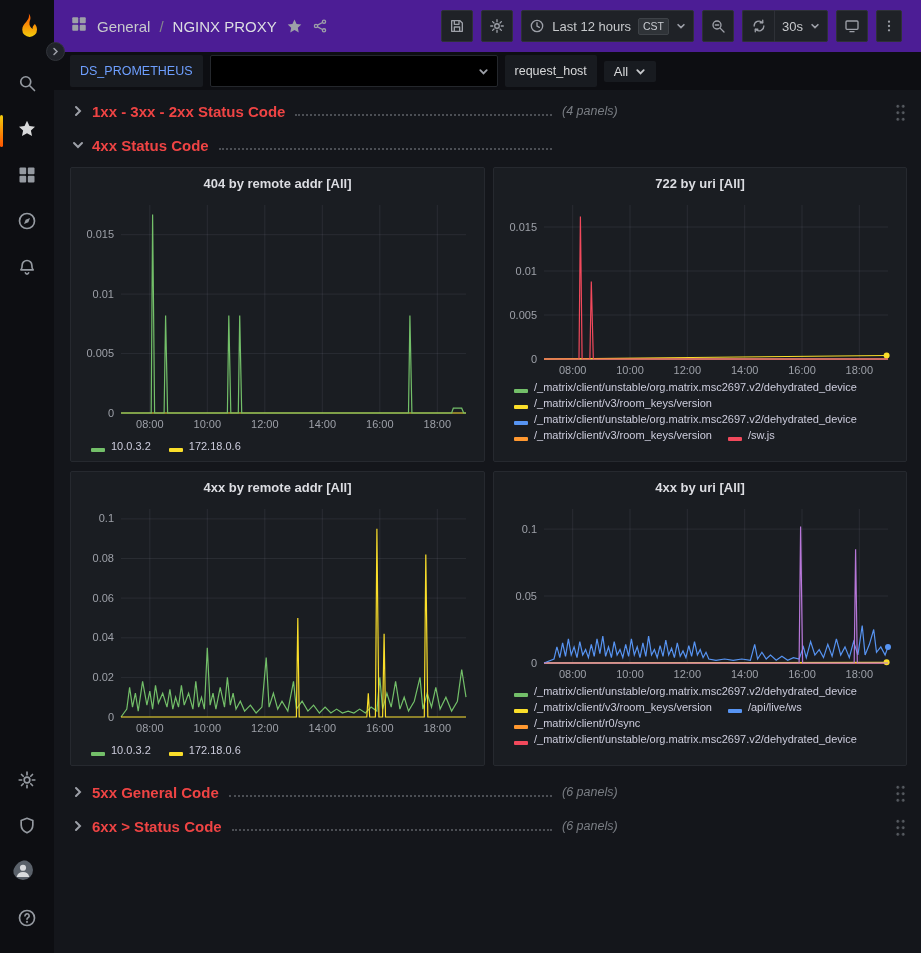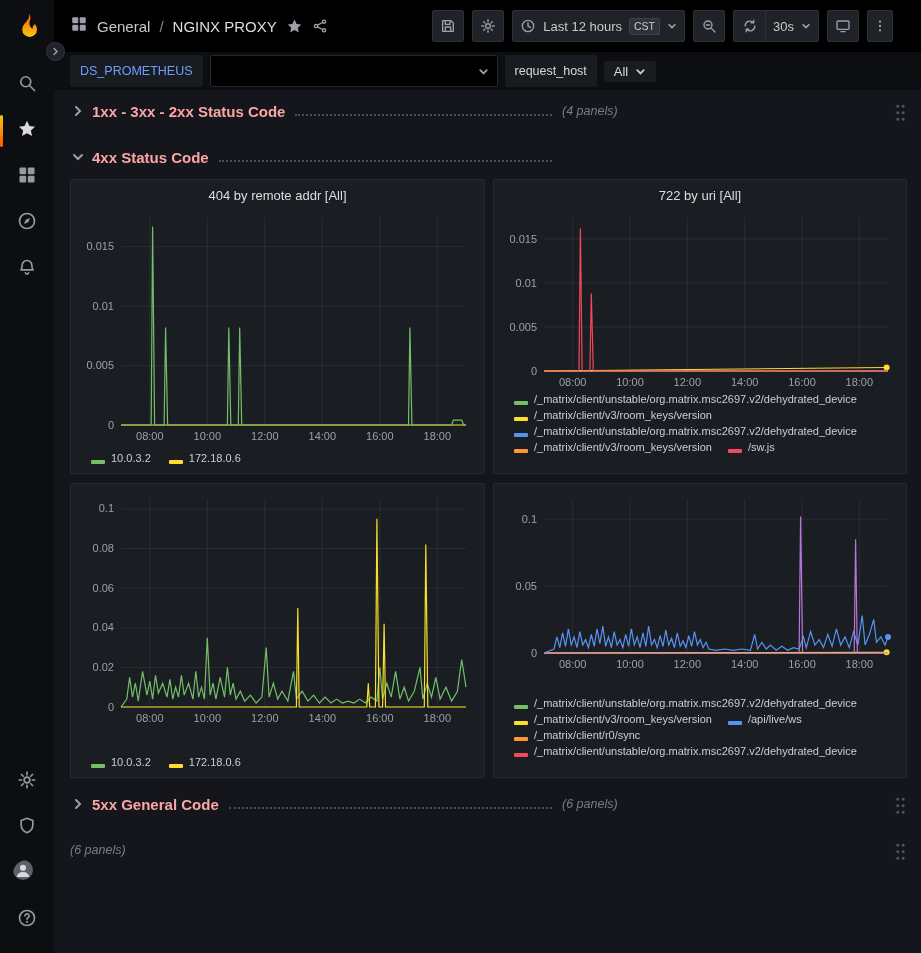--- a/index.html
+++ b/index.html
@@ -21,21 +21,21 @@
   .avatar { width:28px; height:28px; border-radius:50%; overflow:hidden; }
   .expand-btn { position:fixed; left:46px; top:42px; width:19px; height:19px; border-radius:50%;
     background:#202329; border:1px solid #32353b; color:#9da0a8; display:flex; align-items:center;
     justify-content:center; cursor:pointer; z-index:9; }
   .expand-btn svg { width:9px; height:9px; }
 
   
   .main { flex:1; display:flex; flex-direction:column; min-width:0; }
 
   
-  .navbar { height:52px; background:#000000; display:flex; align-items:center; padding:0 28px 0 16px; flex:none; }
+  .navbar { height:52px; background:#4c1d95; display:flex; align-items:center; padding:0 19px 0 16px; flex:none; }
   .crumbs { display:flex; align-items:center; gap:9px; }
   .crumbs svg { width:18px; height:18px; color:#9da0a8; }
   .crumb-section { font-size:15px; color:#c7c9cc; cursor:pointer; }
   .crumb-sep { font-size:15px; color:#85888d; }
   .crumb-title { font-size:15px; color:#dcdde2; font-weight:500; cursor:pointer; }
   .fav-star { color:var(--c-star_orange); width:17px; height:17px; cursor:pointer; }
   .fav-star svg { width:17px; height:17px; }
   .share-btn { color:#9da0a8; cursor:pointer; display:flex; }
   .share-btn svg { width:16px; height:16px; }
   .nav-right { margin-left:auto; display:flex; align-items:center; gap:8px; }
@@ -60,34 +60,34 @@
     display:flex; align-items:center; padding:0 8px; cursor:pointer; }
   .var-select .val { flex:1; font-size:13px; color:#d8d9da; }
   .var-select svg { width:11px; height:11px; color:#9da0a8; }
   .var-value { height:21px; display:flex; align-items:center; gap:7px; padding:0 10px; background:#181b20;
     border-radius:2px; font-size:13px; color:#d8d9da; cursor:pointer; }
   .var-value svg { width:11px; height:11px; color:#c7c9cc; }
 
   
   .content { flex:1; overflow:hidden; padding:6px 14px 0 16px; background:#14161b; }
   .dash-row { height:30px; display:flex; align-items:center; cursor:pointer; margin-bottom:0; }
-  .dash-row + .dash-row { margin-top:16px; }
+  .dash-row + .dash-row { margin-top:4px; }
   .row-left { display:flex; align-items:center; width:492px; flex:none; min-width:0; }
   .row-chev { width:16px; height:16px; color:#9da0a8; display:flex; align-items:center; justify-content:center; flex:none; }
   .row-chev svg { width:12px; height:12px; }
-  .row-title { font-size:15px; font-weight:600; color:#fca5a5; margin-left:6px; white-space:nowrap; }
+  .row-title { font-size:15px; font-weight:600; color:#ef4444; margin-left:6px; white-space:nowrap; }
   .row-dots { flex:1; height:0; border-bottom:2px dotted #4b4e54; margin:0 10px; transform:translateY(4px); }
   .row-count { font-size:12.5px; font-style:italic; color:#797d83; white-space:nowrap; }
   .row-handle { width:11px; height:19px; margin-left:auto; margin-right:2px; cursor:grab;
     background-image:radial-gradient(circle,#565a60 1.2px,transparent 1.7px); background-size:5.5px 6.5px; background-position:1px 1px; }
 
   .panel-grid { display:grid; grid-template-columns:415px 414px; gap:9px 8px; margin-top:7px; margin-bottom:11px; }
   .panel { height:295px; background:#1a1d22; border:1px solid #26292f; border-radius:2px;
     display:flex; flex-direction:column; padding:5px 8px 4px; min-width:0; }
-  .panel-title { text-align:center; font-size:13px; font-weight:400; color:#dcdde2; padding:3px 0 4px; cursor:pointer; flex:none; }
+  .panel-title { text-align:center; font-size:13px; font-weight:700; color:#dcdde2; padding:3px 0 4px; cursor:pointer; flex:none; }
   .chart { flex:1; min-height:0; }
   .tl { fill:#9da0a8; font-size:11px; font-family:"Liberation Sans", sans-serif; }
   .yl { text-anchor:end; }
   .xl { text-anchor:middle; }
   .gl { stroke:rgba(204,204,220,0.09); stroke-width:1; }
   .legend { padding:2px 10px 0 12px; font-size:11px; color:#ccccdc; flex:none; }
   .legend.single { display:flex; gap:18px; height:24px; align-items:center; }
   .legend.wrap { display:flex; flex-wrap:wrap; column-gap:16px; row-gap:4px; height:78px;
     overflow:hidden; align-content:flex-start; }
   .legend .li { display:inline-flex; align-items:flex-end; white-space:nowrap; cursor:pointer; max-width:100%; overflow:hidden; }
@@ -414,20 +414,21 @@
                 <i style="background:#ff9830"></i>
                 <span>/_matrix/client/v3/room_keys/version</span>
               </span>
               <span class="li">
                 <i style="background:#f2495c"></i>
                 <span>/sw.js</span>
               </span>
             </div>
         </div>
         <div class="panel">
+          <div class="panel-title">4xx by remote addr [All]</div>
           <div class="chart"><svg width="397" height="238" xmlns="http://www.w3.org/2000/svg">
                 <line class="gl" x1="42" x2="387" y1="218.0" y2="218.0"></line>
                 <text class="tl yl" x="35" y="221.5">0</text>
                 <line class="gl" x1="42" x2="387" y1="178.4" y2="178.4"></line>
                 <text class="tl yl" x="35" y="181.9">0.02</text>
                 <line class="gl" x1="42" x2="387" y1="138.8" y2="138.8"></line>
                 <text class="tl yl" x="35" y="142.3">0.04</text>
                 <line class="gl" x1="42" x2="387" y1="99.1" y2="99.1"></line>
                 <text class="tl yl" x="35" y="102.6">0.06</text>
                 <line class="gl" x1="42" x2="387" y1="59.5" y2="59.5"></line>
@@ -454,20 +455,21 @@
                 <i style="background:#73bf69"></i>
                 <span>10.0.3.2</span>
               </span>
               <span class="li">
                 <i style="background:#fade2a"></i>
                 <span>172.18.0.6</span>
               </span>
             </div>
         </div>
         <div class="panel">
+          <div class="panel-title">4xx by uri [All]</div>
           <div class="chart"><svg width="396" height="184" xmlns="http://www.w3.org/2000/svg">
                 <line class="gl" x1="42" x2="386" y1="164.0" y2="164.0"></line>
                 <text class="tl yl" x="35" y="167.5">0</text>
                 <line class="gl" x1="42" x2="386" y1="97.0" y2="97.0"></line>
                 <text class="tl yl" x="35" y="100.5">0.05</text>
                 <line class="gl" x1="42" x2="386" y1="30.1" y2="30.1"></line>
                 <text class="tl yl" x="35" y="33.6">0.1</text>
                 <line class="gl" y1="10" y2="164" x1="70.7" x2="70.7"></line>
                 <text class="tl xl" x="70.7" y="179">08:00</text>
                 <line class="gl" y1="10" y2="164" x1="128.0" x2="128.0"></line>
@@ -522,19 +524,28 @@
               </svg>
           </span>
           <span class="row-title">5xx General Code</span>
           <span class="row-dots"></span>
         </div>
         <span class="row-count">(6 panels)</span>
         <span class="row-handle"></span>
       </div>
 
       <div class="dash-row">
+        <div class="row-left">
+          <span class="row-chev">
+            <svg viewBox="0 0 12 12" fill="none" stroke="currentColor" stroke-width="2" stroke-linecap="round">
+                <path d="M4 2l4 4-4 4"></path>
+              </svg>
+          </span>
+          <span class="row-title">6xx &gt; Status Code</span>
+          <span class="row-dots"></span>
+        </div>
         <span class="row-count">(6 panels)</span>
         <span class="row-handle"></span>
       </div>
 
     </div>
   </div>
 </div>
 
 </body></html>

